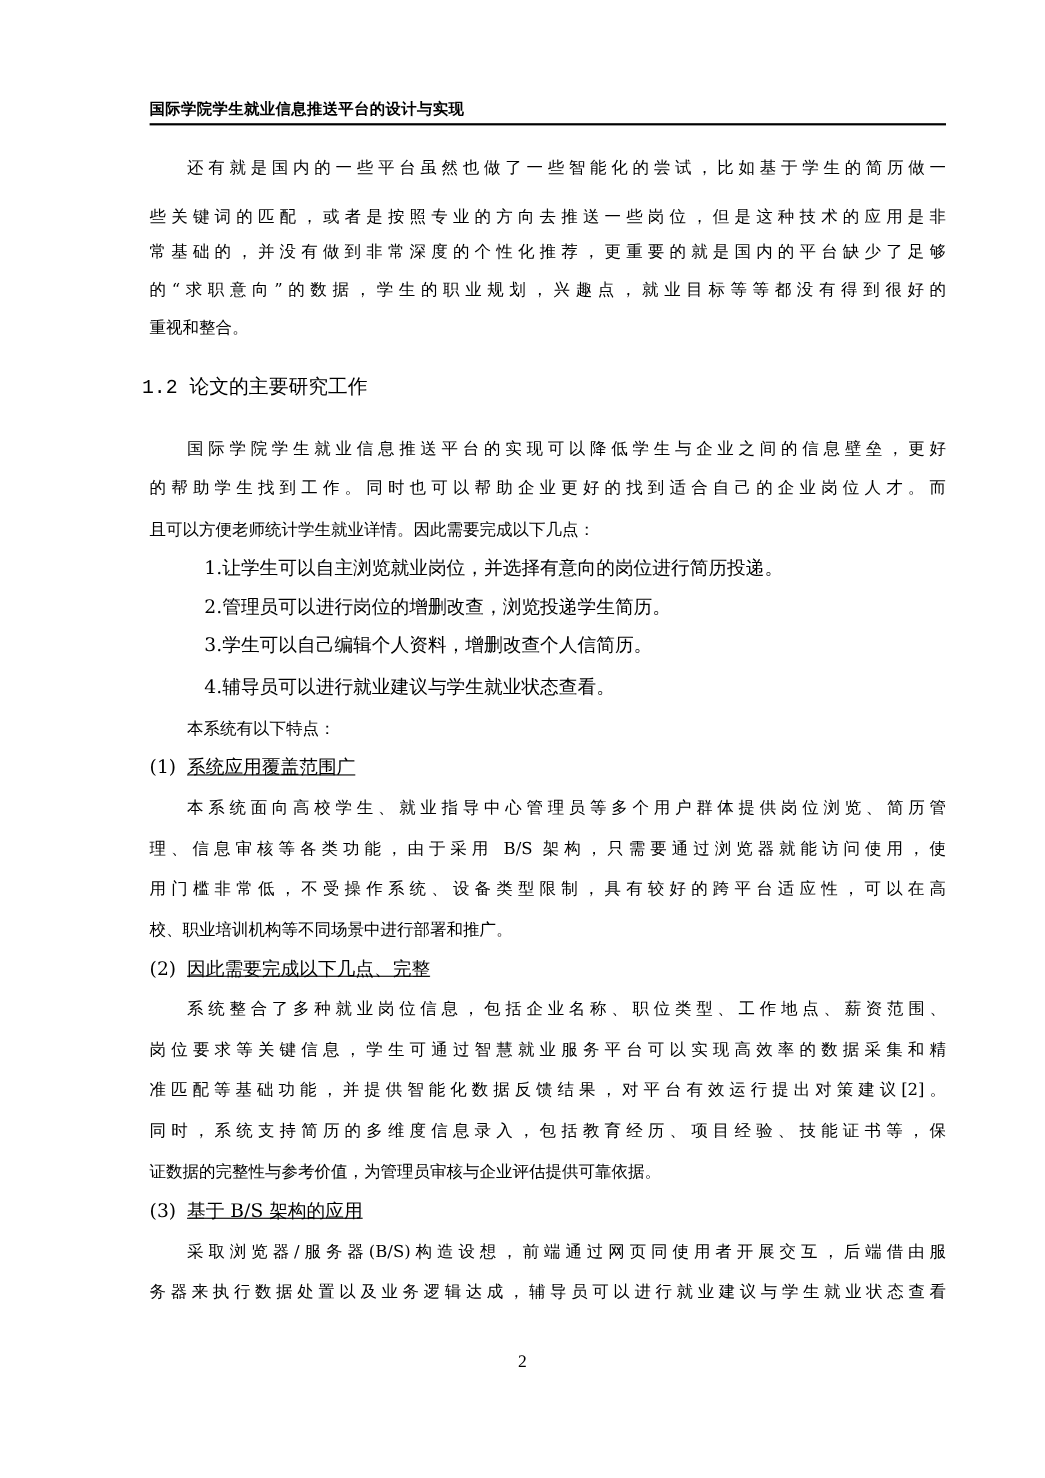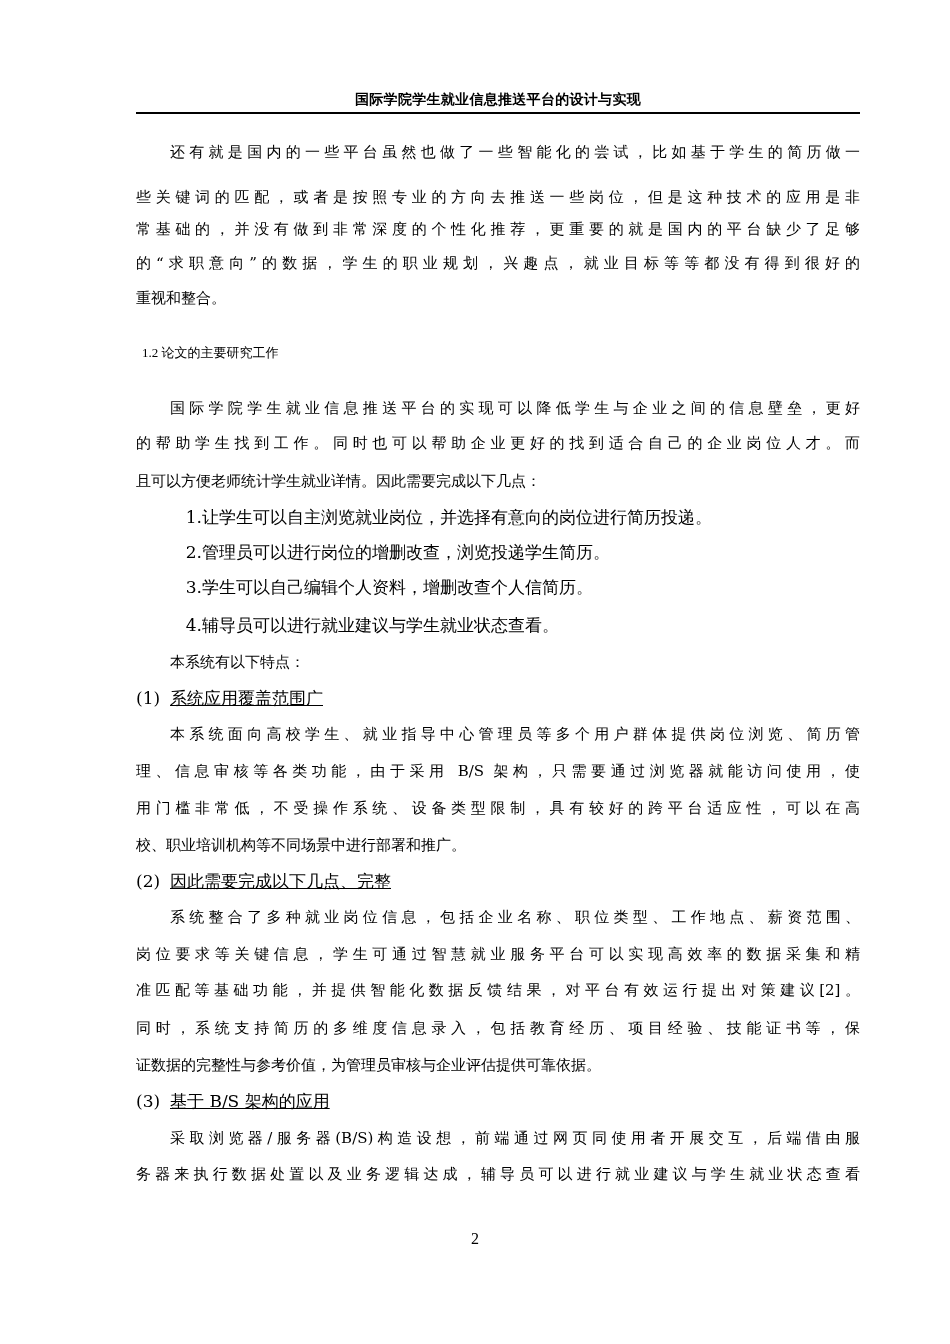--- a/index.html
+++ b/index.html
@@ -1,28 +1,28 @@
 <!DOCTYPE html>
 <html><head>
 <meta charset="utf-8">
 <style>
   html, body { margin:0; padding:0; background:#ffffff; }
   body { width:950px; height:1344px; position:relative; overflow:hidden;
          font-family:"DejaVu Serif","Liberation Serif",serif; color:#000; }
-  .header { position:absolute; left:136px; top:91px; width:724px; text-align:center;
+  .header { position:absolute; left:136px; top:91px; width:724px; text-align:left;
             font-family:"DejaVu Sans","Liberation Sans",sans-serif; font-size:14px;
             font-weight:bold; letter-spacing:0.3px; }
   .header-rule { position:absolute; left:136px; top:112px; width:724px; height:0;
                  border-top:2px solid #000; }
   .line { position:absolute; left:136px; width:724px; font-size:15px; white-space:nowrap;
           line-height:22px; height:22px; }
   .justify { text-align:justify; text-align-last:justify; }
   .indent { left:170px; width:690px; }
-  .h2 { position:absolute; left:142px; top:340px; font-family:Liberation Serif, serif;
-        font-size:13px; line-height:26px; }
+  .h2 { position:absolute; left:129px; top:340px; font-family:Liberation Mono, monospace;
+        font-size:18px; line-height:26px; }
   .li { position:absolute; left:174px; font-size:17px; line-height:22px; white-space:nowrap;text-align:right; }
   .li .num { display:inline-block; width:28px; }
   .sub { position:absolute; left:136px; font-size:17px; line-height:22px; white-space:nowrap;text-decoration:underline; }
   .sub .num { display:inline-block; width:34px; }
   .page-num { position:absolute; left:0; width:950px; top:1230px; text-align:center;
               font-family:"Liberation Serif",serif; font-size:16px; }
 </style>
 </head>
 <body>
 

